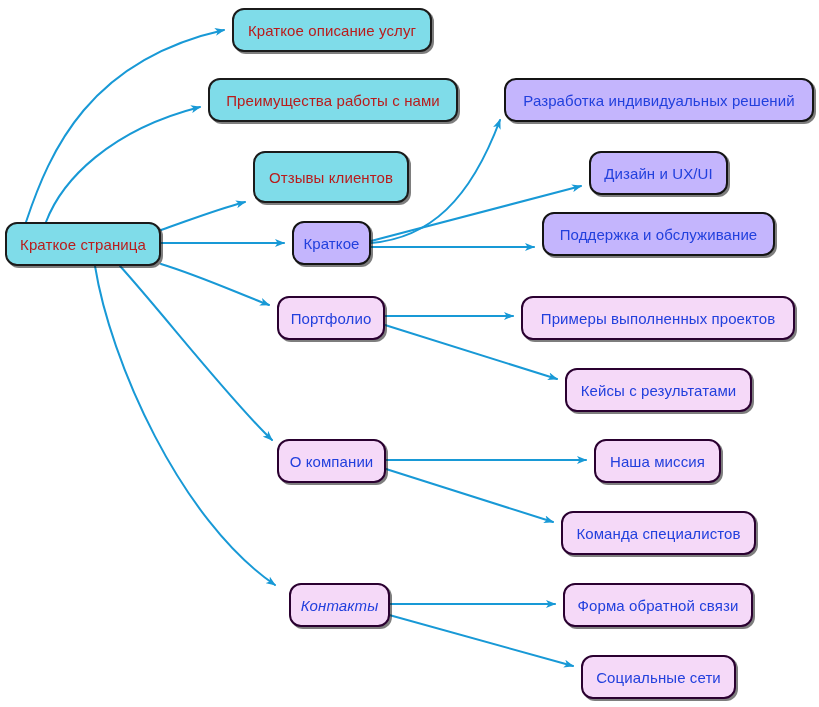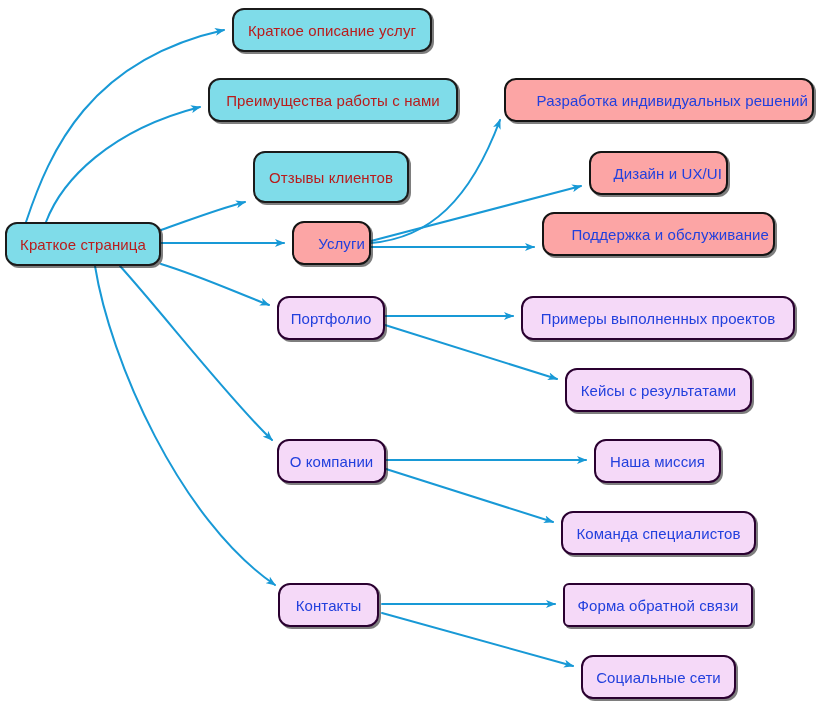--- a/index.html
+++ b/index.html
@@ -46,24 +46,23 @@
     display: block;
     padding: 0 4px;
   }
   .node.kind-root,
   .node.kind-blue {
     background: #7FDCE9;
     border-color: #1b1b1b;
     color: #b91c1c;
   }
   .node.kind-teal {
-    background: #fca5a5;
+    background: #c4b5fd;
     border-color: #141414;
     color: #2240dd;
-    justify-content: flex-end;
   }
   .node.kind-pink {
     background: #F5D9F8;
     border-color: #2a0030;
     color: #2240dd;
     justify-content: center;
   }
 </style>
 </head>
 <body>
@@ -103,21 +102,21 @@
       <div class="node kind-blue" style="left: 232px; top: 8px; width: 200px; height: 44px;">
         <span class="node-label">Краткое описание услуг</span>
       </div>
       <div class="node kind-blue" style="left: 208px; top: 78px; width: 250px; height: 44px;">
         <span class="node-label">Преимущества работы с нами</span>
       </div>
       <div class="node kind-blue" style="left: 253px; top: 151px; width: 156px; height: 52px;">
         <span class="node-label">Отзывы клиентов</span>
       </div>
       <div class="node kind-teal" style="left: 292px; top: 221px; width: 79px; height: 44px;">
-        <span class="node-label">Услуги</span>
+        <span class="node-label">Краткое</span>
       </div>
       <div class="node kind-teal" style="left: 504px; top: 78px; width: 310px; height: 44px;">
         <span class="node-label">Разработка индивидуальных решений</span>
       </div>
       <div class="node kind-teal" style="left: 589px; top: 151px; width: 139px; height: 44px;">
         <span class="node-label">Дизайн и UX/UI</span>
       </div>
       <div class="node kind-teal" style="left: 542px; top: 212px; width: 233px; height: 44px;">
         <span class="node-label">Поддержка и обслуживание</span>
       </div>
@@ -132,24 +131,24 @@
       </div>
       <div class="node kind-pink" style="left: 277px; top: 439px; width: 109px; height: 44px;">
         <span class="node-label">О компании</span>
       </div>
       <div class="node kind-pink" style="left: 594px; top: 439px; width: 127px; height: 44px;">
         <span class="node-label">Наша миссия</span>
       </div>
       <div class="node kind-pink" style="left: 561px; top: 511px; width: 195px; height: 44px;">
         <span class="node-label">Команда специалистов</span>
       </div>
-      <div class="node kind-pink" style="left: 278px; top: 583px; width: 101px; height: 44px;">
+      <div class="node kind-pink" style="left: 289px; top: 583px; width: 101px; height: 44px; font-style: italic;">
         <span class="node-label">Контакты</span>
       </div>
-      <div class="node kind-pink" style="left: 563px; top: 583px; width: 190px; height: 44px; border-radius: 6px;">
+      <div class="node kind-pink" style="left: 563px; top: 583px; width: 190px; height: 44px;">
         <span class="node-label">Форма обратной связи</span>
       </div>
       <div class="node kind-pink" style="left: 581px; top: 655px; width: 155px; height: 44px;">
         <span class="node-label">Социальные сети</span>
       </div>
     </div>
 
 </div>
 
 </body></html>

